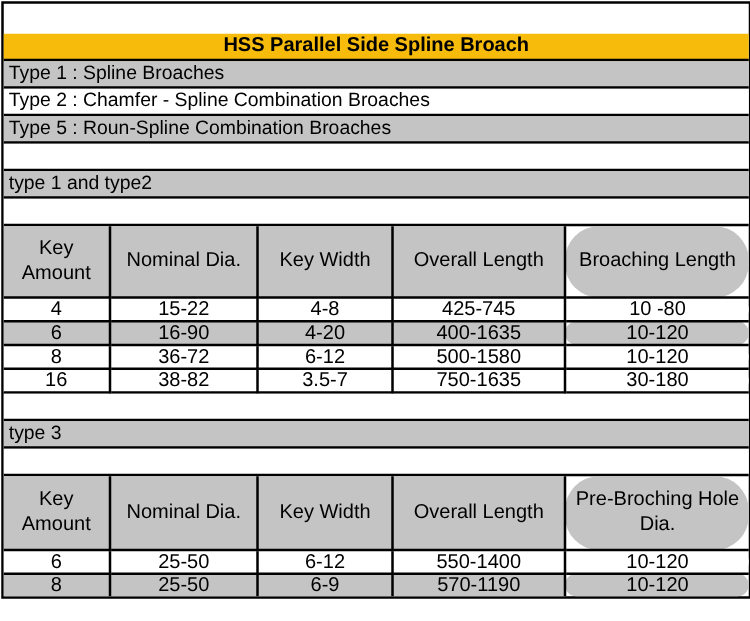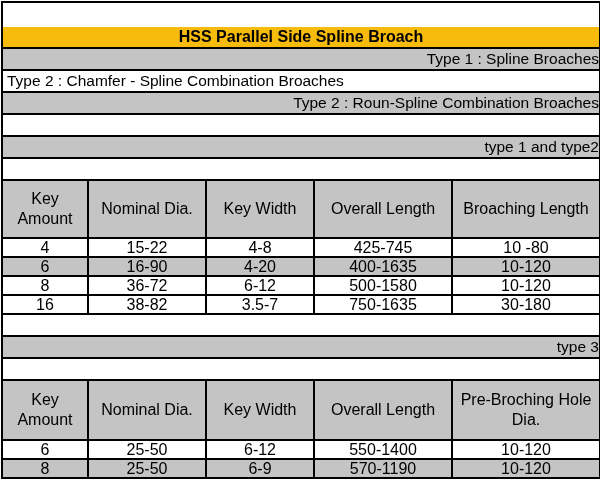--- a/index.html
+++ b/index.html
@@ -1,41 +1,41 @@
 <!DOCTYPE html>
 <html><head>
 <meta charset="utf-8">
 <style>
   html, body { margin: 0; padding: 0; background: #ffffff; }
   body { width: 600px; height: 497px; overflow: hidden; position: relative; font-family: "Liberation Sans", sans-serif; color: #000; }
   .sheet { position: absolute; left: 1px; top: 1px; width: 596px; border: 2px solid #000; }
   .row { height: 20px; border-bottom: 2px solid #000; box-sizing: content-box; font-size: 15.5px; line-height: 20px; padding-left: 4px; white-space: nowrap; overflow: hidden; }
   .title { background: #f6bb0b; font-weight: bold; text-align: center; padding-left: 0; font-size: 16px; height: 20px; margin-top: 24px; }
-  .gray { background: #c4c4c4; text-align: right; }
+  .gray { background: #c4c4c4; }
   .white { background: #ffffff; }
   .blank { height: 20px; }
   table { border-collapse: collapse; width: 100%; table-layout: fixed; padding-left: 32px; }
   td, th { border-right: 2px solid #000; border-bottom: 2px solid #000; text-align: center; font-weight: normal; font-size: 16px; padding: 0; }
-  td:last-child, th:last-child { border-right: none; }
+  td:last-child, th:last-child { border-right: none; border-radius: 27px; }
   th { background: #c4c4c4; height: 56px; line-height: 20px; }
   tr.r td { height: 17px; line-height: 17px; }
   tr.w td { background: #ffffff; }
   tr.g td { background: #c4c4c4; }
   tbody tr:last-child td { border-bottom: 2px solid #000; }
   .t2 th { height: 58px; }
   .t2 tbody tr:last-child td { border-bottom: none; }
 </style>
 </head>
 <body>
 
 <div class="sheet">
   <div class="row title">HSS Parallel Side Spline Broach</div>
   <div class="row gray">Type 1 : Spline Broaches</div>
   <div class="row white">Type 2 : Chamfer - Spline Combination Broaches</div>
-  <div class="row gray">Type 2 : Roun-Spline Combination Broaches</div>
+  <div class="row gray">Type 5 : Roun-Spline Combination Broaches</div>
   <div class="row white blank"></div>
   <div class="row gray">type 1 and type2</div>
   <div class="row white blank"></div>
 
   <table>
     <colgroup>
       <col style="width:85px">
         <col style="width:118px">
         <col style="width:108px">
         <col style="width:138px">

